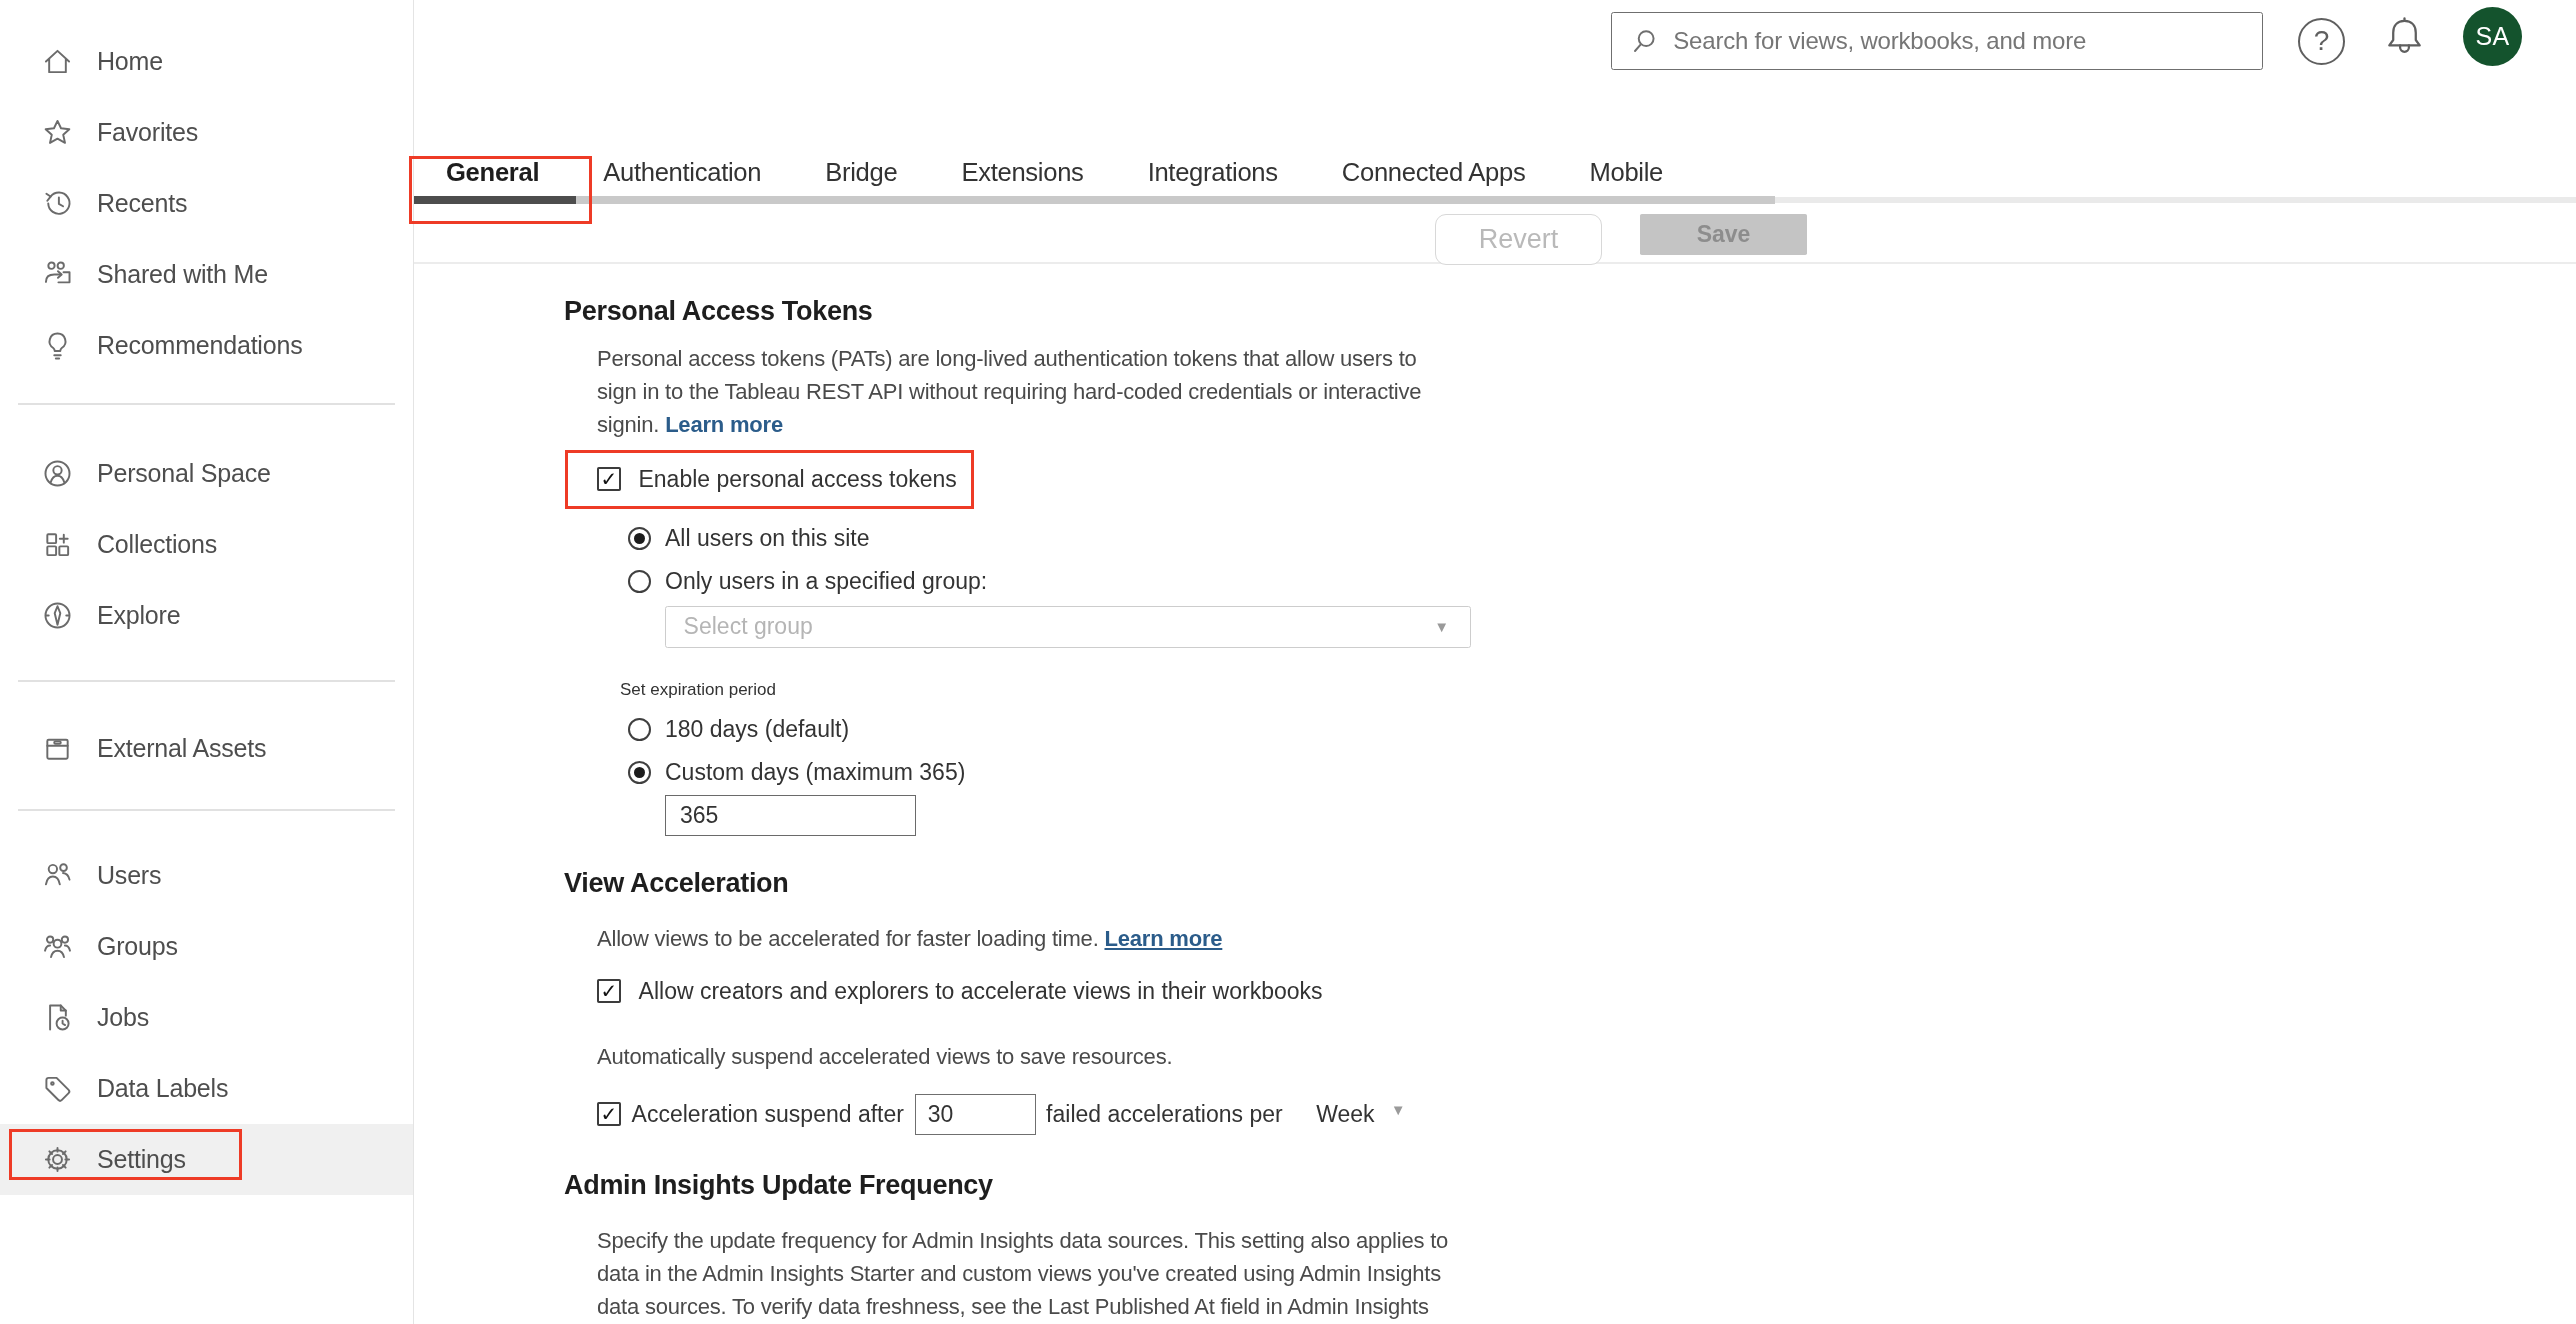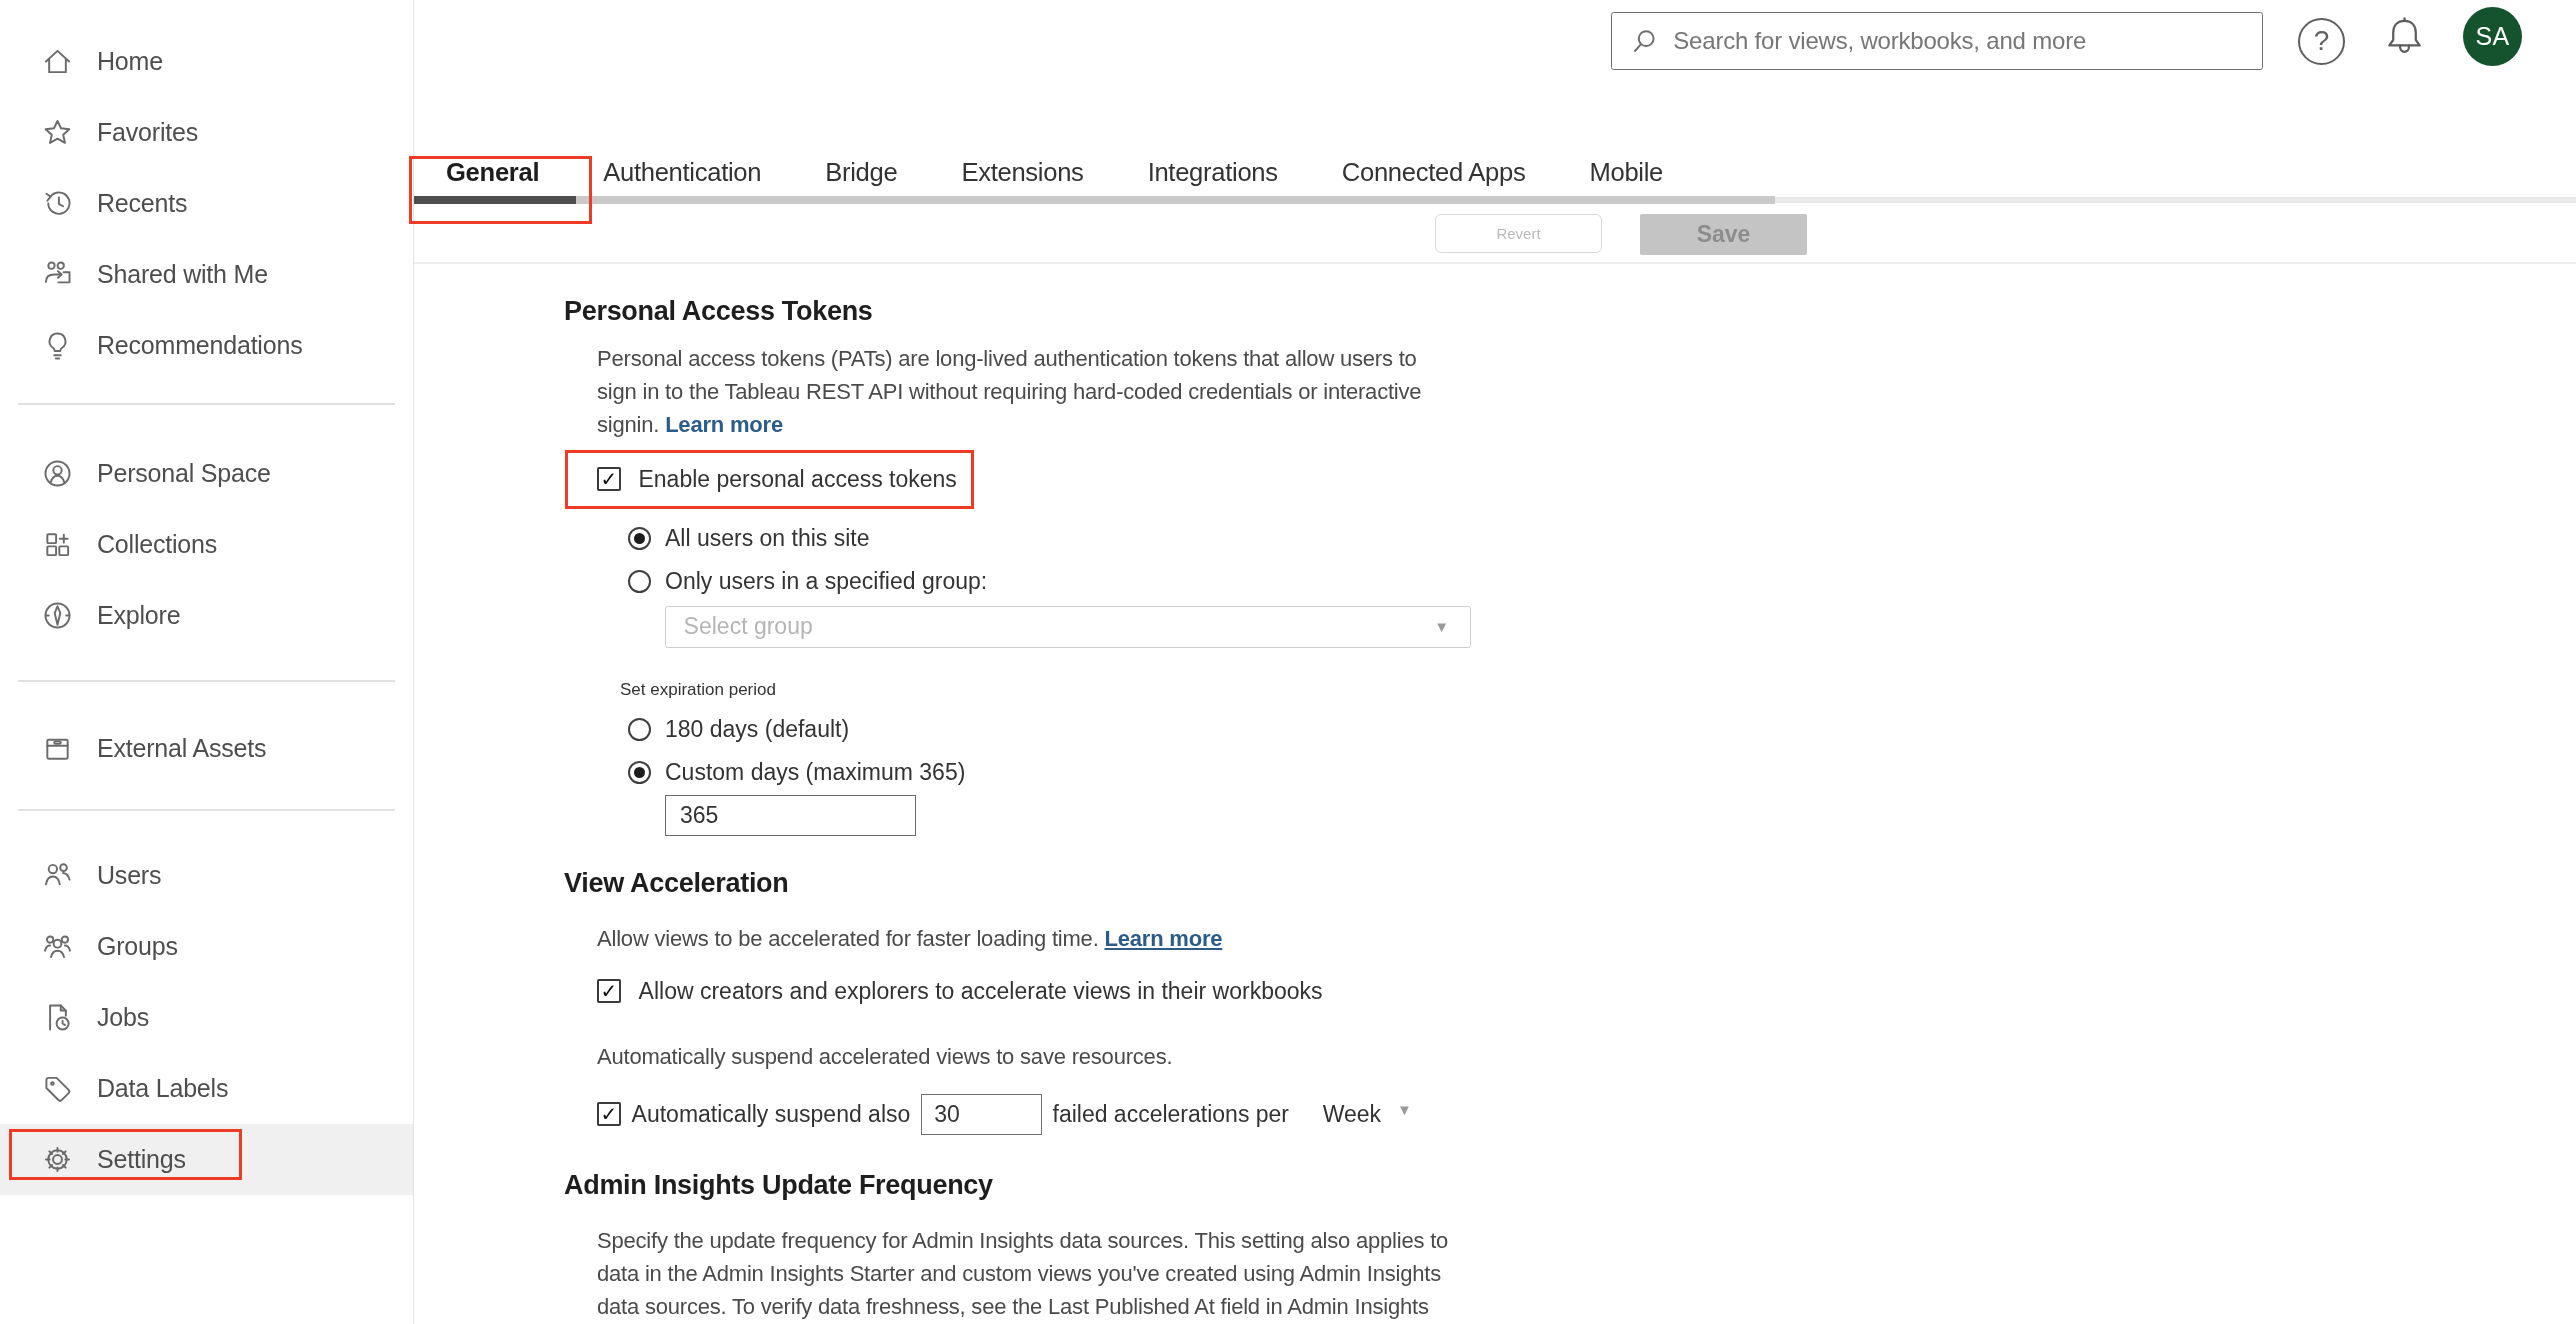--- a/index.html
+++ b/index.html
@@ -44,22 +44,22 @@
   
   .tabs { position:absolute; left:414px; top:148px; display:flex; z-index:4; }
   .tab { height:48px; line-height:48px; padding:0 32px; font-size:25.6px; color:#333;
          letter-spacing:-0.3px; cursor:pointer; white-space:nowrap; }
   .tab.active { font-weight:bold; color:#1d1d1d; }
   .track-active { position:absolute; left:414px; top:196px; width:162px; height:8px; background:#4d4d4d; }
   .track-thumb  { position:absolute; left:576px; top:196px; width:1199px; height:8px; background:#c9c9c9; }
   .track-rest   { position:absolute; left:1775px; top:197px; width:801px; height:6.2px; background:#eaeaea; }
   .toolbar-divider { position:absolute; left:414px; top:262px; width:2162px; height:1.8px; background:#ececec; }
 
-  .btn-revert { position:absolute; left:1435px; top:214px; width:167px; height:39px; background:#fff;
-                border:1.8px solid #d8d8d8; border-radius:6px; color:#b9b9b9; font-size:15px;
+  .btn-revert { position:absolute; left:1435px; top:214px; width:167px; height:51px; background:#fff;
+                border:1.8px solid #d8d8d8; border-radius:11px; color:#b9b9b9; font-size:27px;
                 font-family:inherit; cursor:default; }
   .btn-save { position:absolute; left:1640px; top:214px; width:167px; height:41px; background:#c4c4c4;
               border:none; border-radius:1.8px; color:#8d8d8d; font-size:23px; font-weight:bold;
               font-family:inherit; cursor:default; }
 
   
   .tab-annotation { position:absolute; left:409px; top:156px; width:183px; height:68px;
                     border:3.5px solid #ee3b26; pointer-events:none; z-index:6; }
 
   
@@ -326,21 +326,21 @@
       <span class="checkbox">
           <span class="check">✓</span>
         </span>
       <span>Allow creators and explorers to accelerate views in their workbooks</span>
     </div>
     <p class="body-text suspend-desc">Automatically suspend accelerated views to save resources.</p>
     <div class="suspend-row">
       <span class="checkbox">
           <span class="check">✓</span>
         </span>
-      <span>Automatically suspend also</span>
+      <span>Acceleration suspend after</span>
       <input class="suspend-input" type="text" value="30" style="">
       <span>failed accelerations per</span>
       <span class="week-select">
         <span>Week</span>
         <span class="caret">▼</span>
       </span>
     </div>
 
     
     <h2 class="section-title ai-title">Admin Insights Update Frequency</h2>

